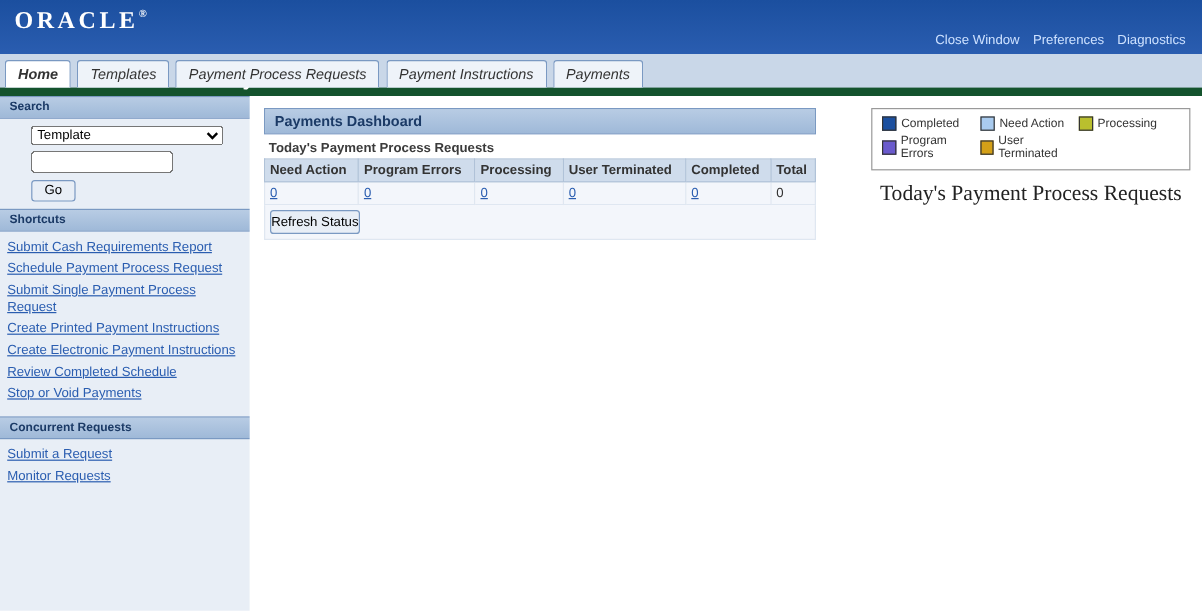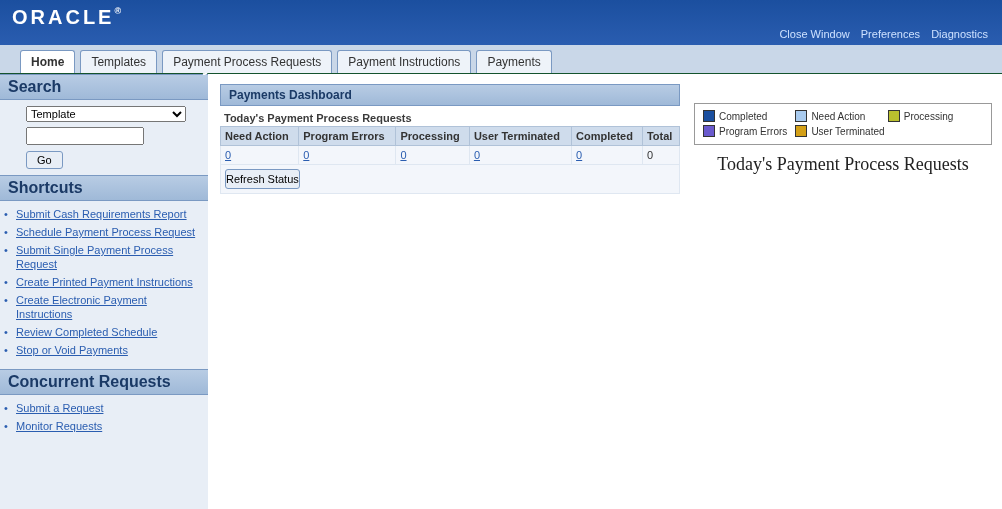--- a/index.html
+++ b/index.html
@@ -1,37 +1,37 @@
 <!DOCTYPE html>
 <html><head>
 <meta charset="utf-8">
 <style>
 html,body{margin:0;padding:0;font-family:Arial,Helvetica,sans-serif;font-size:11px;color:#333;background:#fff;}
 body{width:1002px;height:509px;overflow:hidden;}
 a{color:#2a5db0;text-decoration:underline;cursor:pointer;}
 .header{background:linear-gradient(#1b4f9f,#2a5db0);height:45px;position:relative;color:#fff;}
-.logo{font-family:Liberation Sans, sans-serif;font-size:20px;letter-spacing:3px;font-weight:bold;position:absolute;left:12px;top:6px;}
+.logo{font-family:Liberation Serif, serif;font-size:20px;letter-spacing:3px;font-weight:bold;position:absolute;left:12px;top:6px;}
 .logo sup{font-size:9px;vertical-align:top;letter-spacing:0;}
 .apptitle{position:absolute;left:180px;top:10px;font-size:18px;font-weight:bold;margin-top:45px;}
 .toplinks{position:absolute;right:10px;top:28px;font-size:11px;}
 .toplinks a{color:#cde1ff;text-decoration:none;margin:4px 4px;}
-.tabbar{background:#c9d7e8;border-bottom:1px solid #14532d;padding:4px 0 0 20px;height:24px;}
+.tabbar{background:#c9d7e8;border-bottom:7px solid #14532d;padding:4px 0 0 4px;height:24px;font-style:italic;}
 .tab{display:inline-block;background:#eef3f9;border:1px solid #7a99c2;border-bottom:none;border-radius:3px 3px 0 0;padding:4px 10px;margin-right:2px;font-size:12px;color:#333;cursor:pointer;position:relative;top:1px;}
 .tab.active{background:#fff;font-weight:bold;}
 .body{display:flex;align-items:flex-start;}
 .sidebar{width:208px;background:#e8eef6;min-height:430px;padding-bottom:10px;}
-.sidehdr{background:linear-gradient(#b8cce4,#9fb9d8);border:1px solid #7a99c2;border-left:none;border-right:none;padding:3px 8px;font-weight:bold;font-size:16px;color:#1b3a66;}
+.sidehdr{background:linear-gradient(#b8cce4,#9fb9d8);border:1px solid #7a99c2;border-left:none;border-right:none;padding:3px 8px;font-weight:bold;font-size:10px;color:#1b3a66;}
 .searchbody{padding:6px 26px;}
 .searchbody select{width:160px;font-size:11px;}
 .searchbody input[type=text]{width:110px;margin-top:5px;font-size:11px;}
 .gobtn{margin-top:6px;padding:2px 10px;font-size:11px;background:#e8eef6;border:1px solid #7a99c2;border-radius:3px;cursor:pointer;}
-.sidebar ul{list-style:none;margin:4px 0 10px 0;padding:0 6px 0 16px;}
+.sidebar ul{list-style:none;margin:4px 0 10px 0;padding:0 6px 0 6px;}
 .sidebar li{position:relative;padding:2px 0 2px 0;line-height:14px;}
 .sidebar li::before{content:"\2022";color:#2a5db0;position:absolute;left:-12px;}
-.main{flex:1;padding:10px 10px 0 12px;display:flex;align-items:center;}
+.main{flex:1;padding:10px 10px 0 12px;display:flex;align-items:flex-start;gap:32px;}
 .dashcol{width:460px;}
 .panelhdr{background:linear-gradient(#b8cce4,#9fb9d8);border:1px solid #7a99c2;padding:3px 8px;font-weight:bold;font-size:12px;color:#1b3a66;}
 .subhdr{font-weight:bold;font-size:11px;color:#3b3b3b;padding:6px 4px 2px 4px;}
 table.data{border-collapse:collapse;width:100%;}
 table.data th{background:#cfdcec;border:1px solid #b0c2d8;font-weight:bold;text-align:left;padding:3px 4px;font-size:11px;color:#333;}
 table.data td{border:1px solid #dfe7f1;padding:3px 4px;background:#f3f6fb;font-size:11px;}
 .refreshrow{border:1px solid #dfe7f1;border-top:none;background:#f3f6fb;padding:4px;}
 .refreshbtn{padding:3px 0;font-size:11px;background:#e8eef6;border:1px solid #7a99c2;border-radius:3px;cursor:pointer;}
 .rightcol{flex:1;padding-left:14px;}
 .legendbox{border:1px solid #999;padding:6px 8px 4px 8px;font-size:10px;margin-bottom:8px;}

